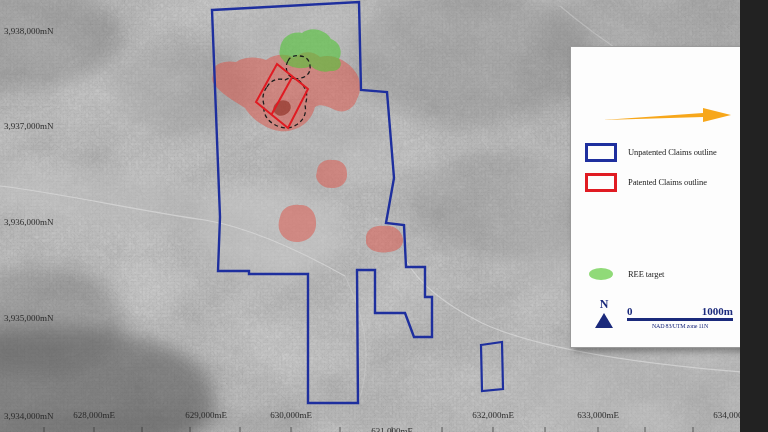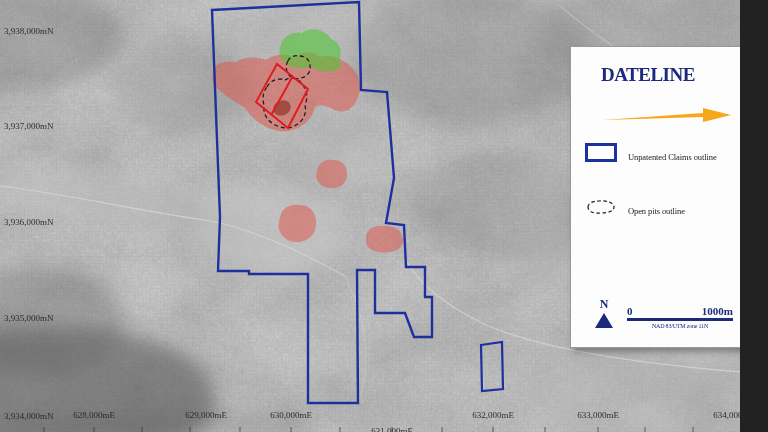--- a/index.html
+++ b/index.html
@@ -12,21 +12,21 @@
   .stage svg.map{position:absolute;inset:0;}
   .coord{position:absolute;font-size:9px;color:rgba(35,35,35,.92);white-space:nowrap;}
   .coord.e{transform:translateX(-50%);text-align:right;}
   
   .legend{position:absolute;left:570px;top:46px;width:180px;height:300px;
           background:var(--panel-bg);border:1px solid #9a9a9a;
           box-shadow:3px 4px 6px rgba(0,0,0,.3);z-index:5;}
   .lg-title{position:absolute;left:30px;top:19px;color:var(--navy);
             font-size:19px;font-weight:bold;line-height:17px;letter-spacing:-.5px;}
   .lg-arrow{position:absolute;left:32px;top:57px;}
-  .lg-row{position:absolute;left:12px;right:6px;display:flex;align-items:flex-end;height:20px;}
+  .lg-row{position:absolute;left:12px;right:6px;display:flex;align-items:center;height:20px;}
   .lg-sym{width:36px;flex:none;display:flex;justify-content:center;align-items:center;}
   .lg-label{margin-left:9px;font-size:8.5px;color:#1d1d1d;letter-spacing:-.1px;white-space:nowrap;}
   .sw-rect{width:26px;height:13px;border:3px solid var(--claim-blue);background:transparent;}
   .sw-rect.red{border-color:var(--claim-red);}
   .sw-ellipse{width:24px;height:12px;border-radius:50%;background:#f0938a;}
   .sw-ellipse.green{background:#90da78;}
   .north{position:absolute;left:18px;top:250px;width:30px;text-align:center;color:var(--navy);}
   .north .n{font-size:12px;font-weight:bold;}
   .north .tri{width:0;height:0;margin:1px auto 0;border-left:9px solid transparent;
               border-right:9px solid transparent;border-bottom:15px solid var(--navy);}
@@ -126,39 +126,42 @@
   <div class="coord e" style="left:94px;top:410px">628,000mE</div>
   <div class="coord e" style="left:206px;top:410px">629,000mE</div>
   <div class="coord e" style="left:291px;top:410px">630,000mE</div>
   <div class="coord e" style="left:392px;top:426px">631,000mE</div>
   <div class="coord e" style="left:493px;top:410px">632,000mE</div>
   <div class="coord e" style="left:598px;top:410px">633,000mE</div>
   <div class="coord e" style="left:734px;top:410px">634,000mE</div>
 
   <div class="legend">
     <div class="lg-title">
-      <div>DATELINE</div>
     </div>
     <svg class="lg-arrow" width="130" height="20" viewBox="0 0 130 20">
       <polygon points="0,16 100,9 100,4 128,11 100,18 100,13" style="fill:var(--arrow-orange)"></polygon>
     </svg>
 
     <div class="lg-row" style="top:95px">
       <span class="lg-sym">
           <span class="sw-rect"></span>
         </span>
       <span class="lg-label">Unpatented Claims outline</span>
     </div>
-    <div class="lg-row" style="top:149px">
+    <div class="lg-row" style="top:125px">
       <span class="lg-sym">
-        <svg width="32" height="18" viewBox="0 0 32 18">
-          <path d="M3,9 C3,5 8,3 14,3 C22,2 29,5 29,9 C29,13 24,15 16,15 C8,16 3,13 3,9 Z" fill="none" stroke="#1c1c1c" stroke-width="1.2" stroke-dasharray="3.5 2.5"></path>
-        </svg>
-      </span>
-      <span class="lg-label">Open pits outline</span>
+          <span class="sw-rect red"></span>
+        </span>
+      <span class="lg-label">Patented Claims outline</span>
+    </div>
+    <div class="lg-row" style="top:217px">
+      <span class="lg-sym">
+          <span class="sw-ellipse green"></span>
+        </span>
+      <span class="lg-label">REE target</span>
     </div>
 
     <div class="north">
       <div class="n">N</div>
       <div class="tri"></div>
     </div>
     <div class="scalebar">
       <div class="nums">
         <span>0</span>
         <span>1000m</span>

